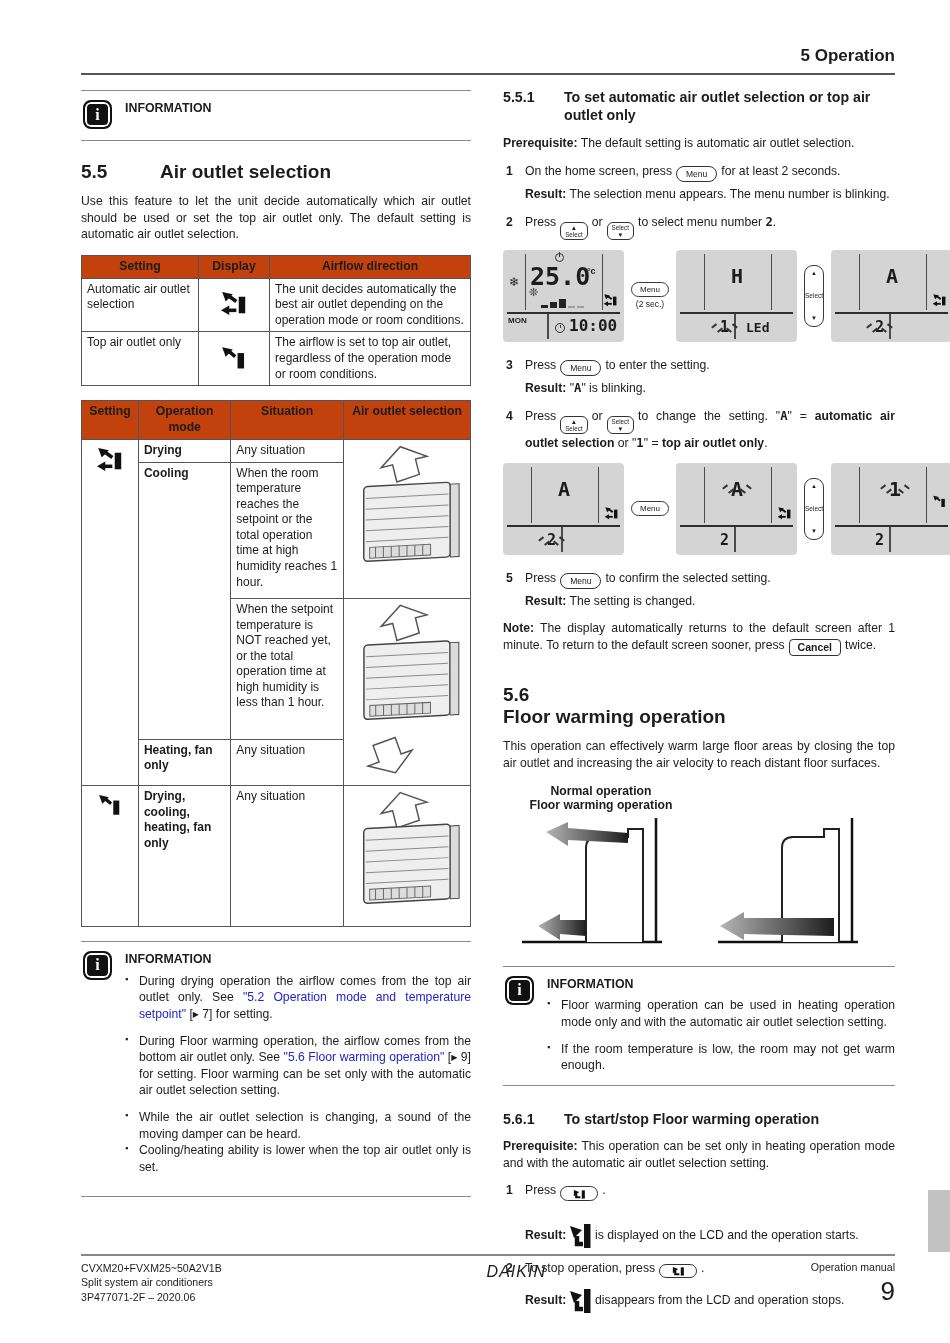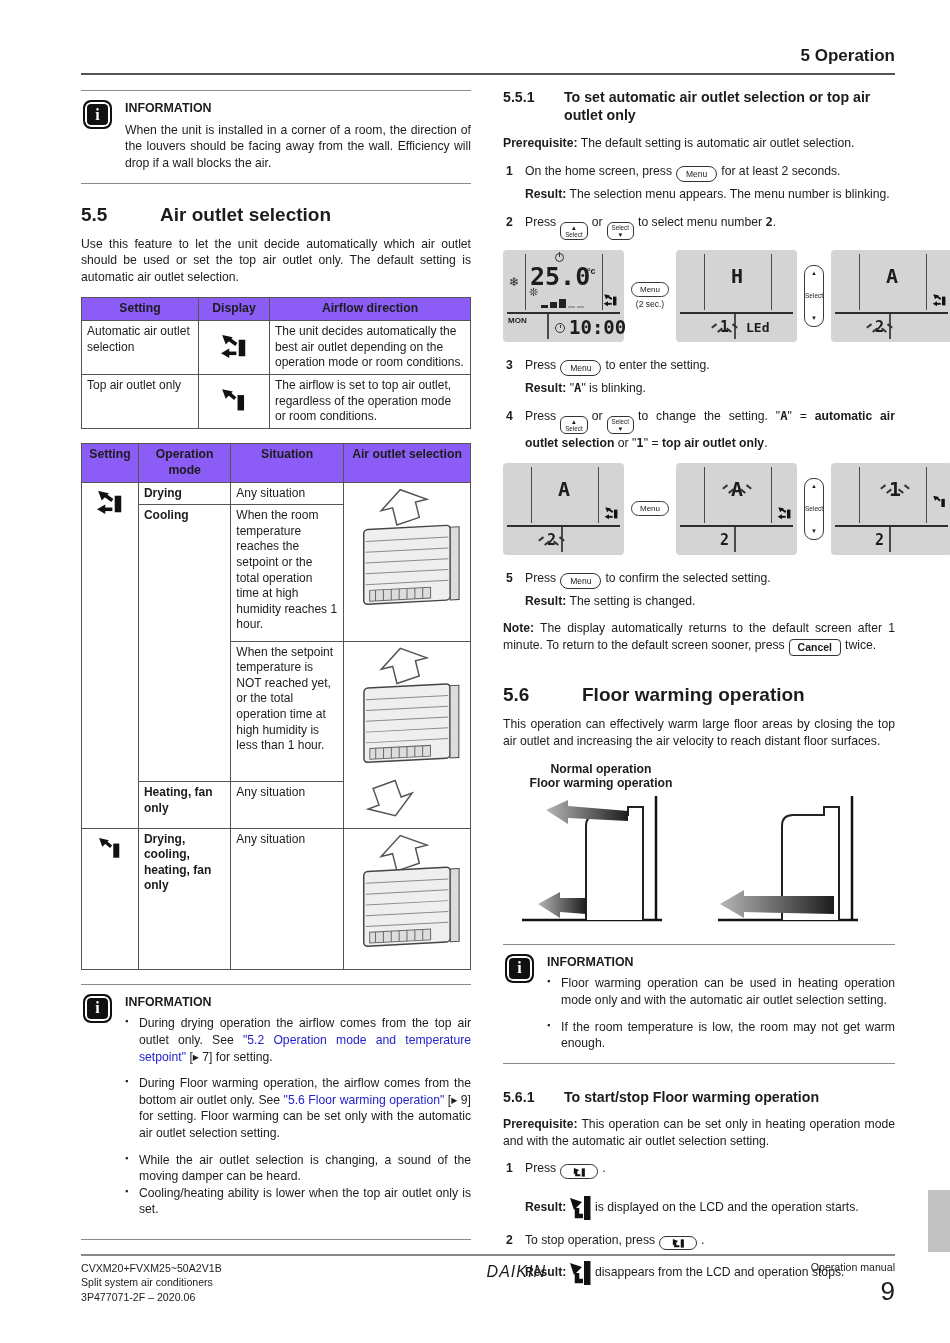--- a/index.html
+++ b/index.html
@@ -26,21 +26,21 @@
   .link{color:#2323cc;}
   
   .h2{display:flex;font-size:19px;font-weight:bold;margin:20px 0 10px 0;}
   .h2 .no{width:79px;flex:none;}
   .h3{display:flex;font-size:14.2px;font-weight:bold;margin:2px 0 10px 0;line-height:1.3;}
   .h3 .no{width:61px;flex:none;}
   .para{font-size:12.2px;line-height:1.36;text-align:justify;margin-bottom:12px;}
   
   table{border-collapse:collapse;width:100%;margin-bottom:14px;}
   th,td{border:1px solid #555;font-size:12px;padding:3px 5px;vertical-align:top;text-align:left;line-height:1.3;}
-  th{background:#8b5cf6;text-align:center;font-size:12.2px;}
+  th{background:#c2410c;text-align:center;font-size:12.2px;}
   .cell-c{text-align:center;vertical-align:middle;}
   .imgcell{padding:4px;vertical-align:middle;text-align:center;}
   
   .prereq{font-size:12.2px;line-height:1.36;text-align:justify;margin:0 0 10px 0;}
   .step{display:flex;gap:9px;font-size:12.2px;line-height:1.55;margin-bottom:4px;}
   .stepnum{flex:none;width:13px;font-weight:bold;text-align:center;}
   .stepbody{flex:1;text-align:justify;}
   .result{margin:2px 0 10px 22px;font-size:12.2px;line-height:1.4;text-align:justify;}
   .b{font-weight:bold;}
   .note{font-size:12.2px;line-height:1.45;text-align:justify;margin:10px 0 14px 0;}
@@ -105,21 +105,20 @@
   </div>
 
   <div class="cols">
 
     <div class="col-l">
 
       <div class="infobox">
         <div class="iicon">i</div>
         <div class="ibody">
           <div class="ititle">INFORMATION</div>
-          <div>When the unit is installed in a corner of a room, the direction of the louvers should be facing away from the wall. Efficiency will drop if a wall blocks the air.</div>
         </div>
       </div>
 
       <div class="h2">
         <span class="no">5.5</span>
         <span>Air outlet selection</span>
       </div>
       <div class="para">Use this feature to let the unit decide automatically which air outlet should be used or set the top air outlet only. The default setting is automatic air outlet selection.</div>
 
       <table>
@@ -334,21 +333,21 @@
             <rect x="16" y="4" width="5.5" height="14" fill="#111"></rect>
             <line x1="14" y1="8" x2="7" y2="3" stroke="#111" stroke-width="3"></line>
             <polygon points="2,0 11,2 5,8" fill="#111"></polygon>
             <line x1="14" y1="15.5" x2="7" y2="15.5" stroke="#111" stroke-width="3"></line>
             <polygon points="1,15.5 8,11.5 8,19.5" fill="#111"></polygon>
           </svg>
           <div class="hl"></div>
           <div class="tick" style="left:44px;"></div>
           <span style="position:absolute;left:5px;top:66px;font-size:8px;font-weight:bold;">MON</span>
           <div class="clk" style="left:52px;top:73px;"></div>
-          <span class="seg" style="position:absolute;left:66px;top:66px;font-size:19px;">10:00</span>
+          <span class="seg" style="position:absolute;left:66px;top:66px;font-size:16px;">10:00</span>
         </div>
         <div class="btncol">
           <span class="figbtn">Menu</span>
           <span class="figsec">(2 sec.)</span>
         </div>
         <div class="lcd">
           <div class="vl" style="left:28px;top:4px;height:56px;"></div>
           <div class="vl" style="left:95px;top:4px;height:56px;"></div>
           <span class="seg" style="position:absolute;left:55px;top:14px;font-size:20px;">H</span>
           <div class="hl"></div>
@@ -459,21 +458,21 @@
       <div class="result">
         <span class="b">Result:</span>
         <span>The setting is changed.</span>
       </div>
 
       <div class="note">
         <span class="b">Note:</span>
         <span>The display automatically returns to the default screen after 1 minute. To return to the default screen sooner, press</span><span class="ibtn-cancel">Cancel</span><span>twice.</span>
       </div>
 
-      <div class="h2" style="margin-top:28px;">
+      <div class="h2" style="margin-top:28px;flex-direction:column;">
         <span class="no">5.6</span>
         <span>Floor warming operation</span>
       </div>
       <div class="para">This operation can effectively warm large floor areas by closing the top air outlet and increasing the air velocity to reach distant floor surfaces.</div>
 
       <div class="diag-labels">
         <div>Normal operation</div>
         <div>Floor warming operation</div>
       </div>
       <div class="diagrams">
@@ -524,21 +523,21 @@
       </div>
 
       <div class="step">
         <span class="stepnum">1</span>
         <span class="stepbody"><span>Press</span><span class="ibtn-floor"><svg width="16" height="11" viewBox="0 0 22 16">
                 <rect x="15" y="2" width="4.5" height="12" fill="#111"></rect>
                 <path d="M13,12 L7,12 L7,7" fill="none" stroke="#111" stroke-width="3.2"></path>
                 <polygon points="7,1 1,8 11,8" fill="#111" transform="rotate(-40 6 6)"></polygon>
               </svg></span><span>.</span></span>
       </div>
-      <div class="result" style="margin-top:16px;">
+      <div class="result" style="margin-top:22px;">
         <span class="b">Result:</span>
         <svg width="22" height="26" viewBox="0 0 22 26">
             <rect x="14" y="1" width="6.5" height="24" fill="#111"></rect>
             <path d="M13,21 L7,21 L7,13" fill="none" stroke="#111" stroke-width="4.5"></path>
             <polygon points="0,3 12,7 4,15" fill="#111"></polygon>
           </svg>
         <span>is displayed on the LCD and the operation starts.</span>
       </div>
 
       <div class="step" style="margin-top:8px;">

